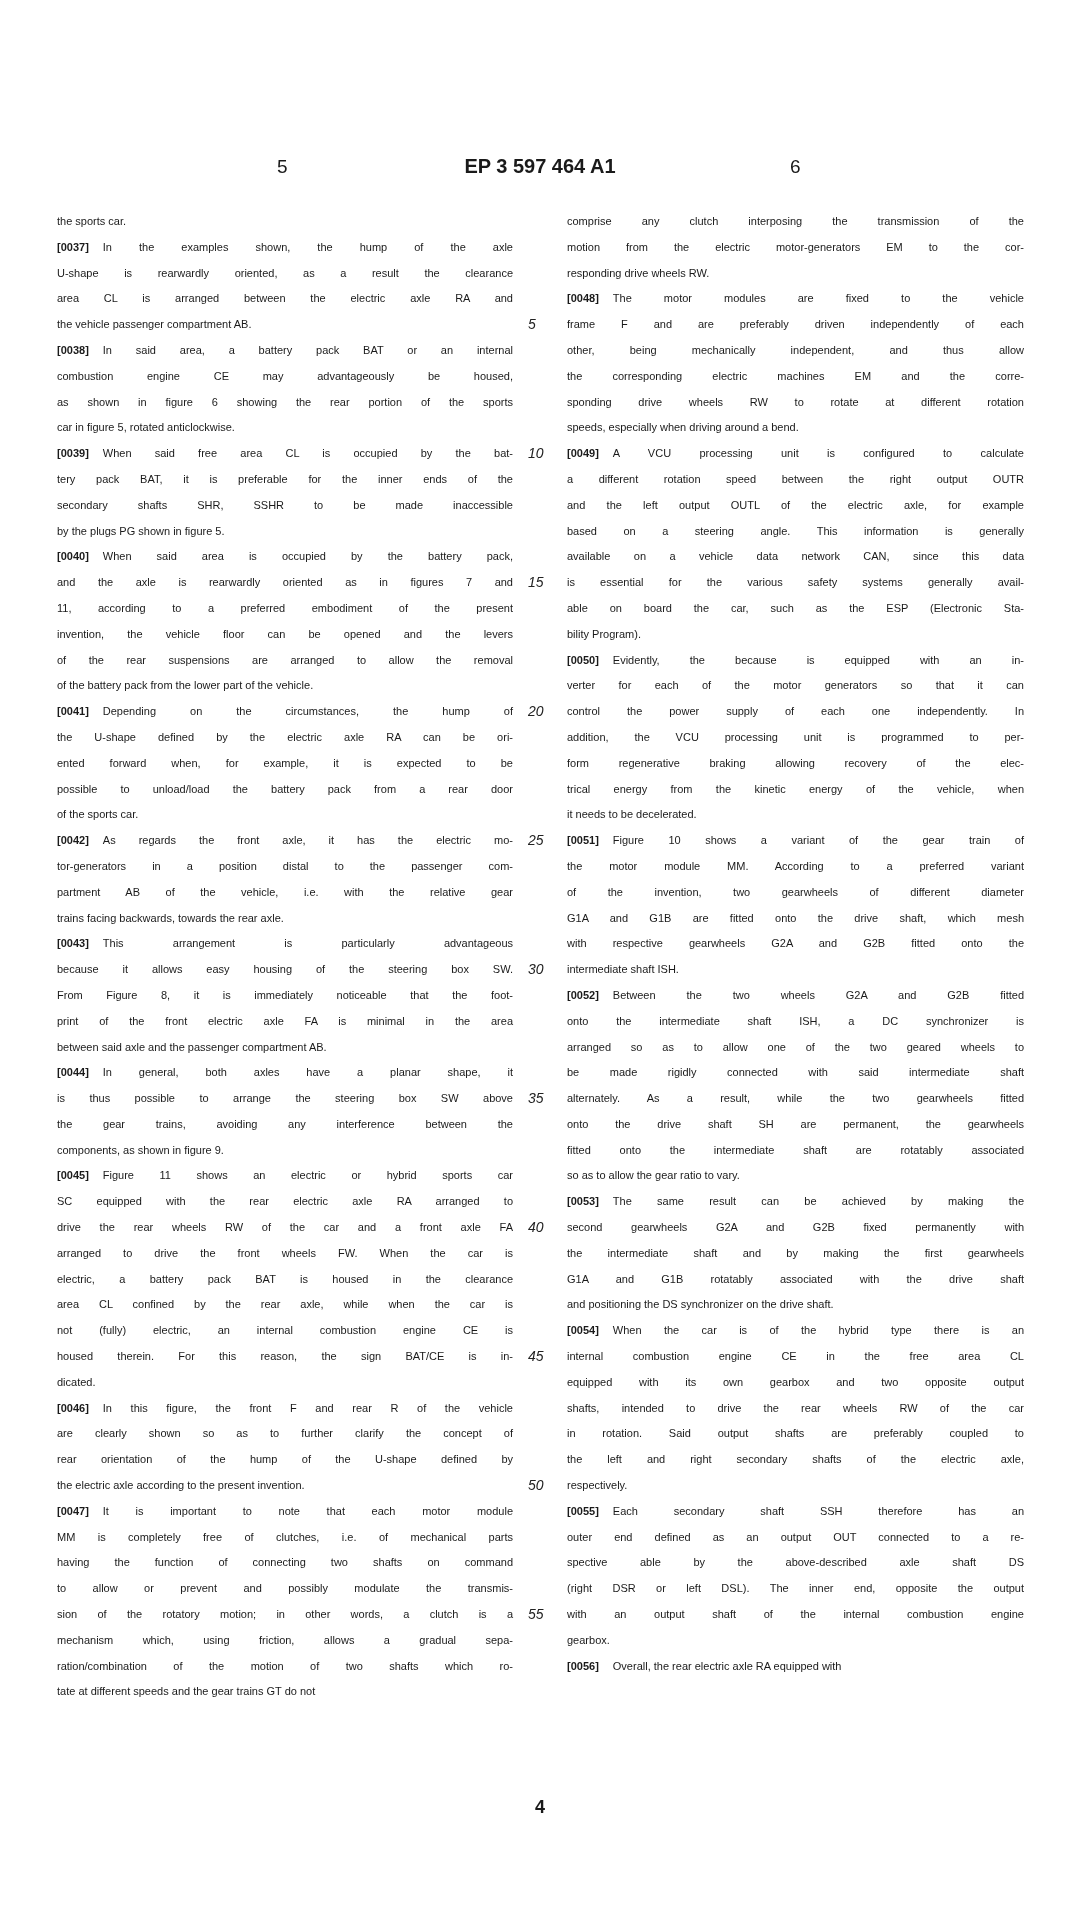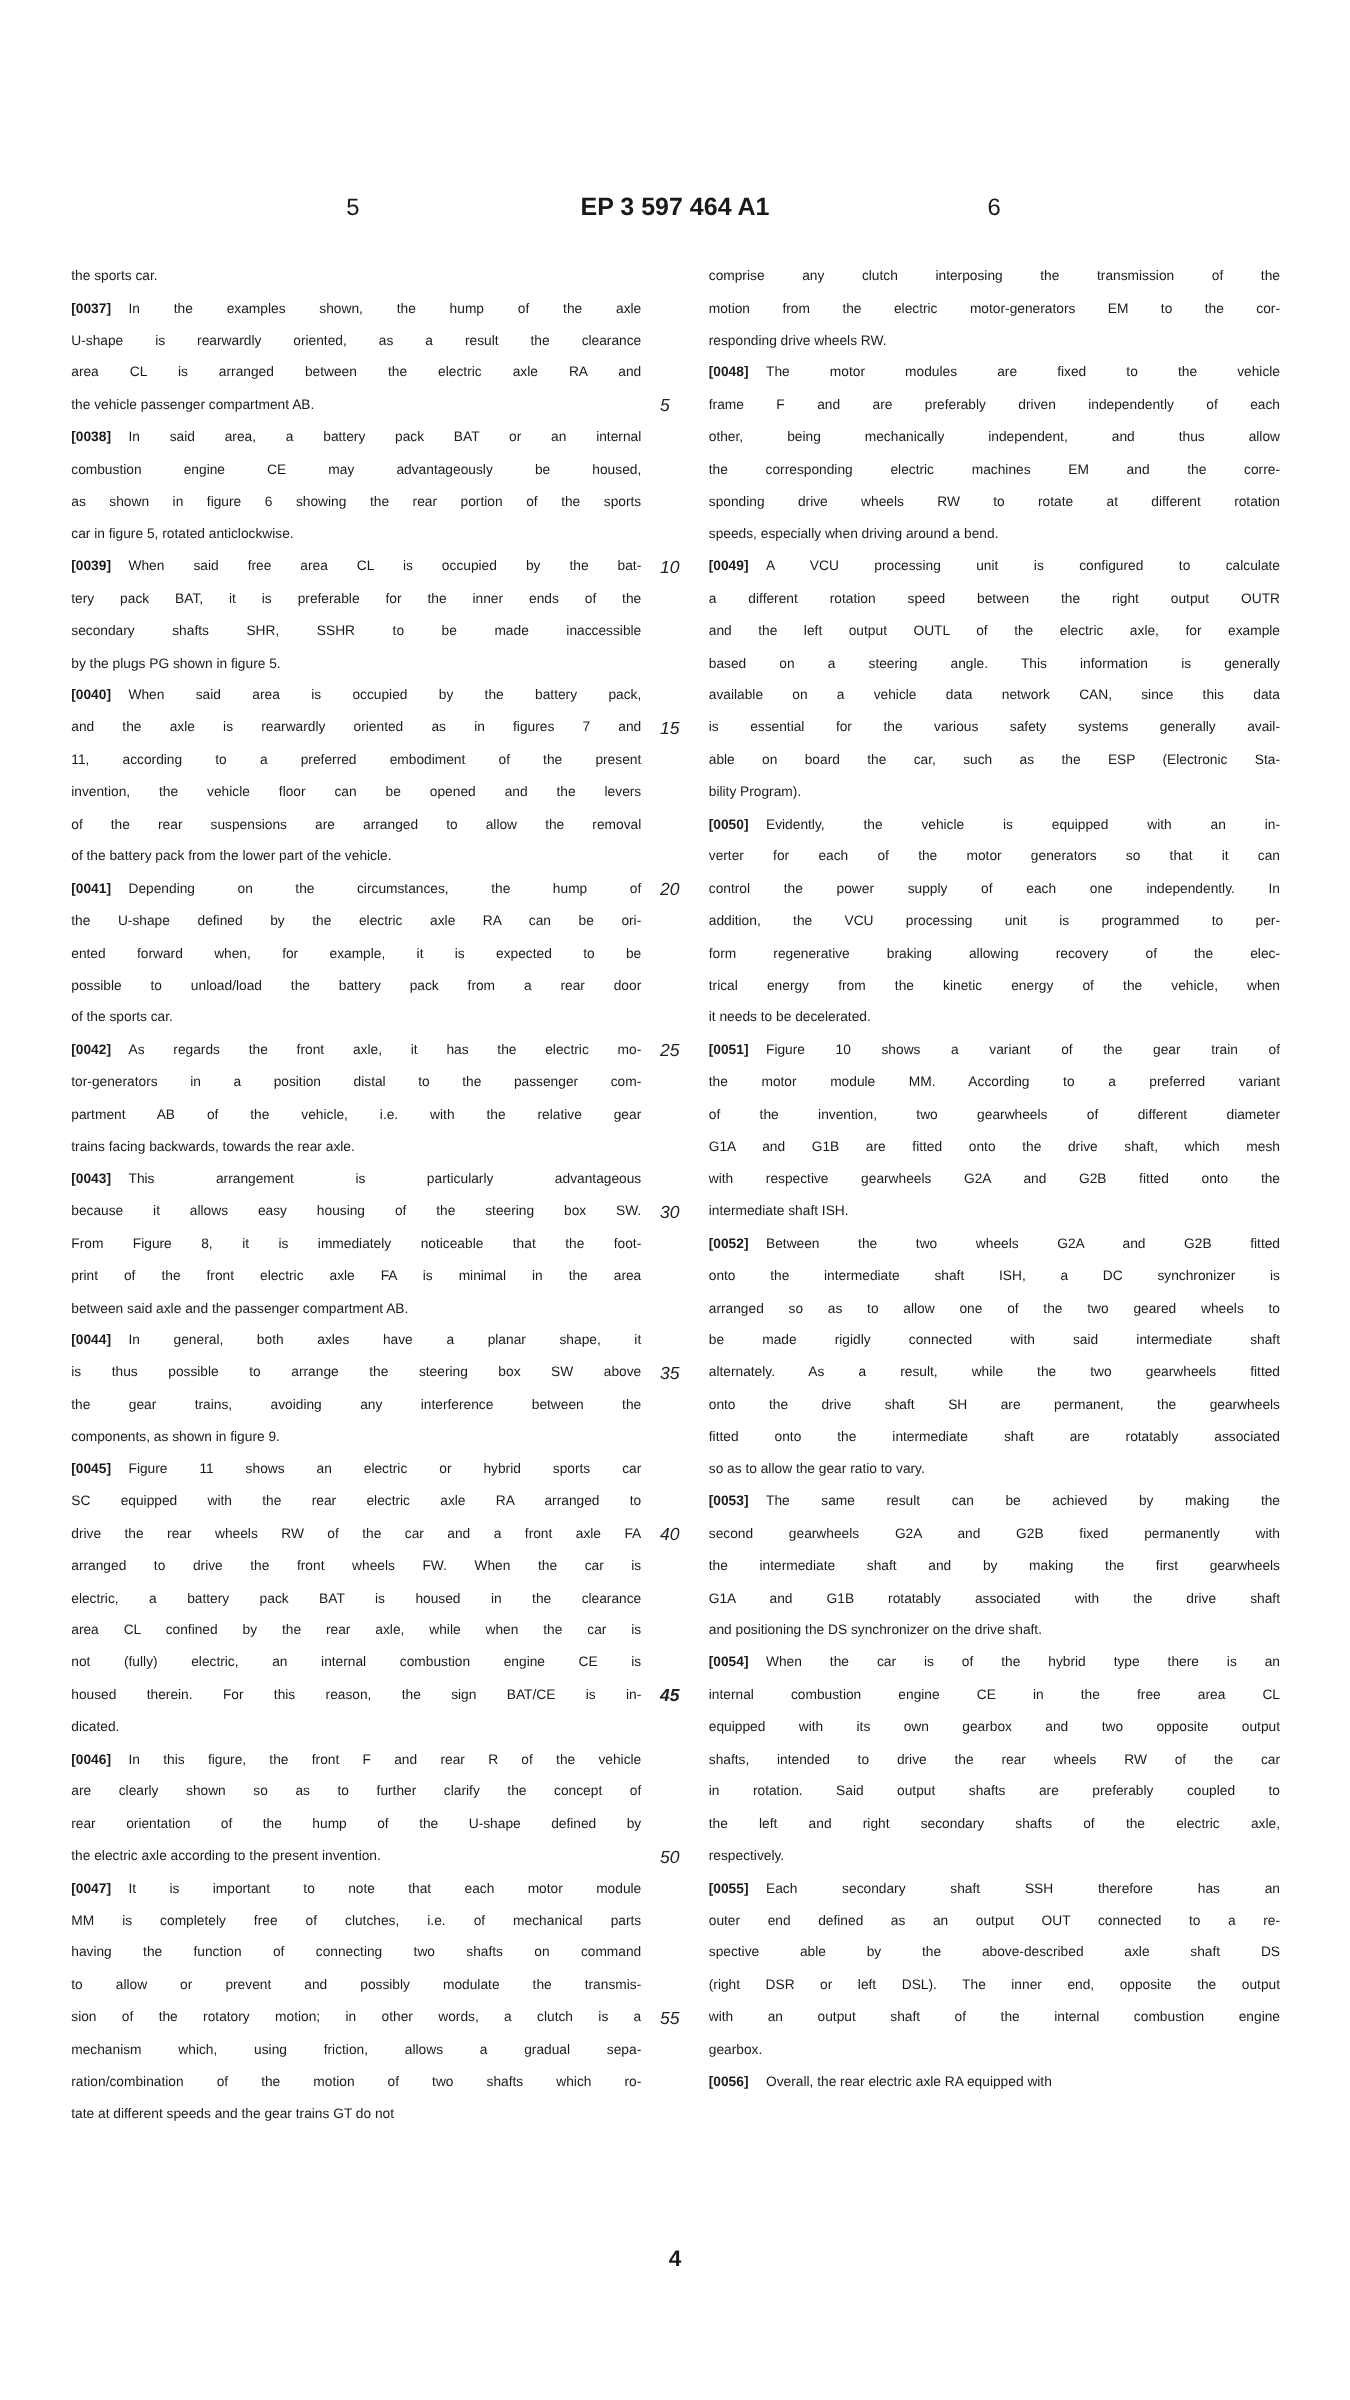--- a/index.html
+++ b/index.html
@@ -147,21 +147,21 @@
   </div>
 <div class="linenos" id="linenos">
     <div class="lno" style="top: 103.2px;">5</div>
     <div class="lno" style="top: 232.2px;">10</div>
     <div class="lno" style="top: 361.2px;">15</div>
     <div class="lno" style="top: 490.2px;">20</div>
     <div class="lno" style="top: 619.2px;">25</div>
     <div class="lno" style="top: 748.2px;">30</div>
     <div class="lno" style="top: 877.2px;">35</div>
     <div class="lno" style="top: 1006.2px;">40</div>
-    <div class="lno" style="top: 1135.2px; font-weight: bold;">45</div>
+    <div class="lno" style="top: 1135.2px;">45</div>
     <div class="lno" style="top: 1264.2px;">50</div>
     <div class="lno" style="top: 1393.2px;">55</div>
   </div>
 <div class="col col-right" id="col-right">
     <div>
       <div class="ln">comprise any clutch interposing the transmission of the</div>
       <div class="ln">motion from the electric motor-generators EM to the cor-</div>
       <div class="ln last">responding drive wheels RW.</div>
     </div>
     <div>
@@ -184,21 +184,21 @@
       <div class="ln">and the left output OUTL of the electric axle, for example</div>
       <div class="ln">based on a steering angle. This information is generally</div>
       <div class="ln">available on a vehicle data network CAN, since this data</div>
       <div class="ln">is essential for the various safety systems generally avail-</div>
       <div class="ln">able on board the car, such as the ESP (Electronic Sta-</div>
       <div class="ln last">bility Program).</div>
     </div>
     <div>
       <div class="ln" style="text-align-last: justify; display: flex; justify-content: flex-start;">
         <span class="pn">[0050]</span>
-        <span style="flex: 1 1 0%; text-align: justify; text-align-last: justify; display: block;">Evidently, the vehicle is equipped with an in-</span>
+        <span style="flex: 1 1 0%; text-align: justify; text-align-last: justify; display: block;">Evidently, the because is equipped with an in-</span>
       </div>
       <div class="ln">verter for each of the motor generators so that it can</div>
       <div class="ln">control the power supply of each one independently. In</div>
       <div class="ln">addition, the VCU processing unit is programmed to per-</div>
       <div class="ln">form regenerative braking allowing recovery of the elec-</div>
       <div class="ln">trical energy from the kinetic energy of the vehicle, when</div>
       <div class="ln last">it needs to be decelerated.</div>
     </div>
     <div>
       <div class="ln" style="text-align-last: justify; display: flex; justify-content: flex-start;">

